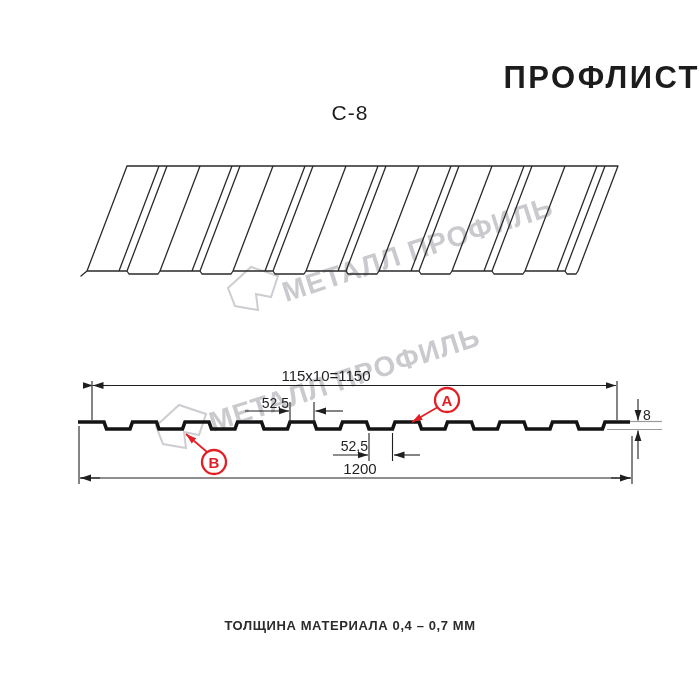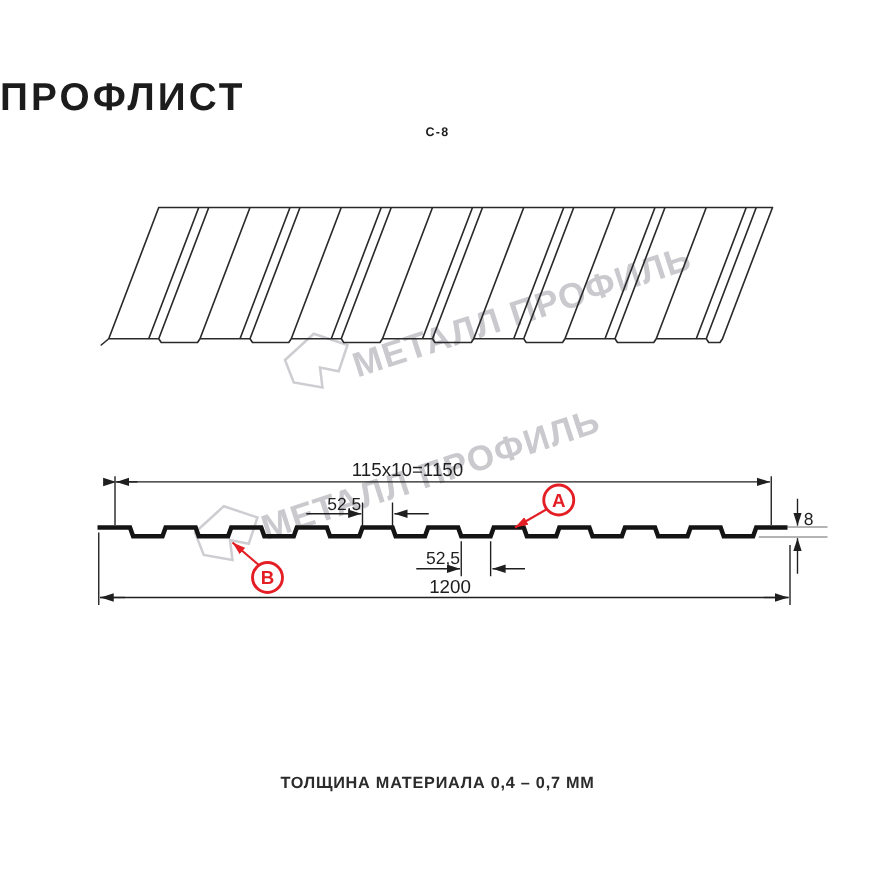--- a/index.html
+++ b/index.html
@@ -1,21 +1,21 @@
 <!DOCTYPE html>
 <html><head>
 <meta charset="utf-8">
 <style>
   html,body{margin:0;padding:0;background:#ffffff;}
   .page{position:relative;width:700px;height:700px;background:#ffffff;overflow:hidden;
         font-family:"Liberation Sans", sans-serif;color:#1c1c1c;}
-  .title{position:absolute;top:60px;left:0;width:700px;text-align:left;
+  .title{position:absolute;top:60px;left:0;width:700px;text-align:right;
          font-size:31px;font-weight:700;letter-spacing:2.5px;color:#1c1c1c;}
   .subtitle{position:absolute;top:101px;left:0;width:700px;text-align:center;
-         font-size:10px;font-weight:700;letter-spacing:1px;color:#1c1c1c;}
+         font-size:21px;font-weight:400;letter-spacing:1px;color:#1c1c1c;}
   .footer{position:absolute;top:618px;left:0;width:700px;text-align:center;
          font-size:13px;font-weight:700;letter-spacing:0.6px;color:#2b2b2b;}
   svg{position:absolute;left:0;top:0;}
   svg text{font-family:"Liberation Sans", sans-serif;}
   .dim-text{font-size:15px;fill:#1f1f1f;}
   .dim-text-sm{font-size:14px;fill:#1f1f1f;}
   .wm-text{font-size:28px;font-weight:700;letter-spacing:1px;fill:#c9c9ce;}
   .marker-letter{font-size:15px;font-weight:700;}
 </style>
 </head>

